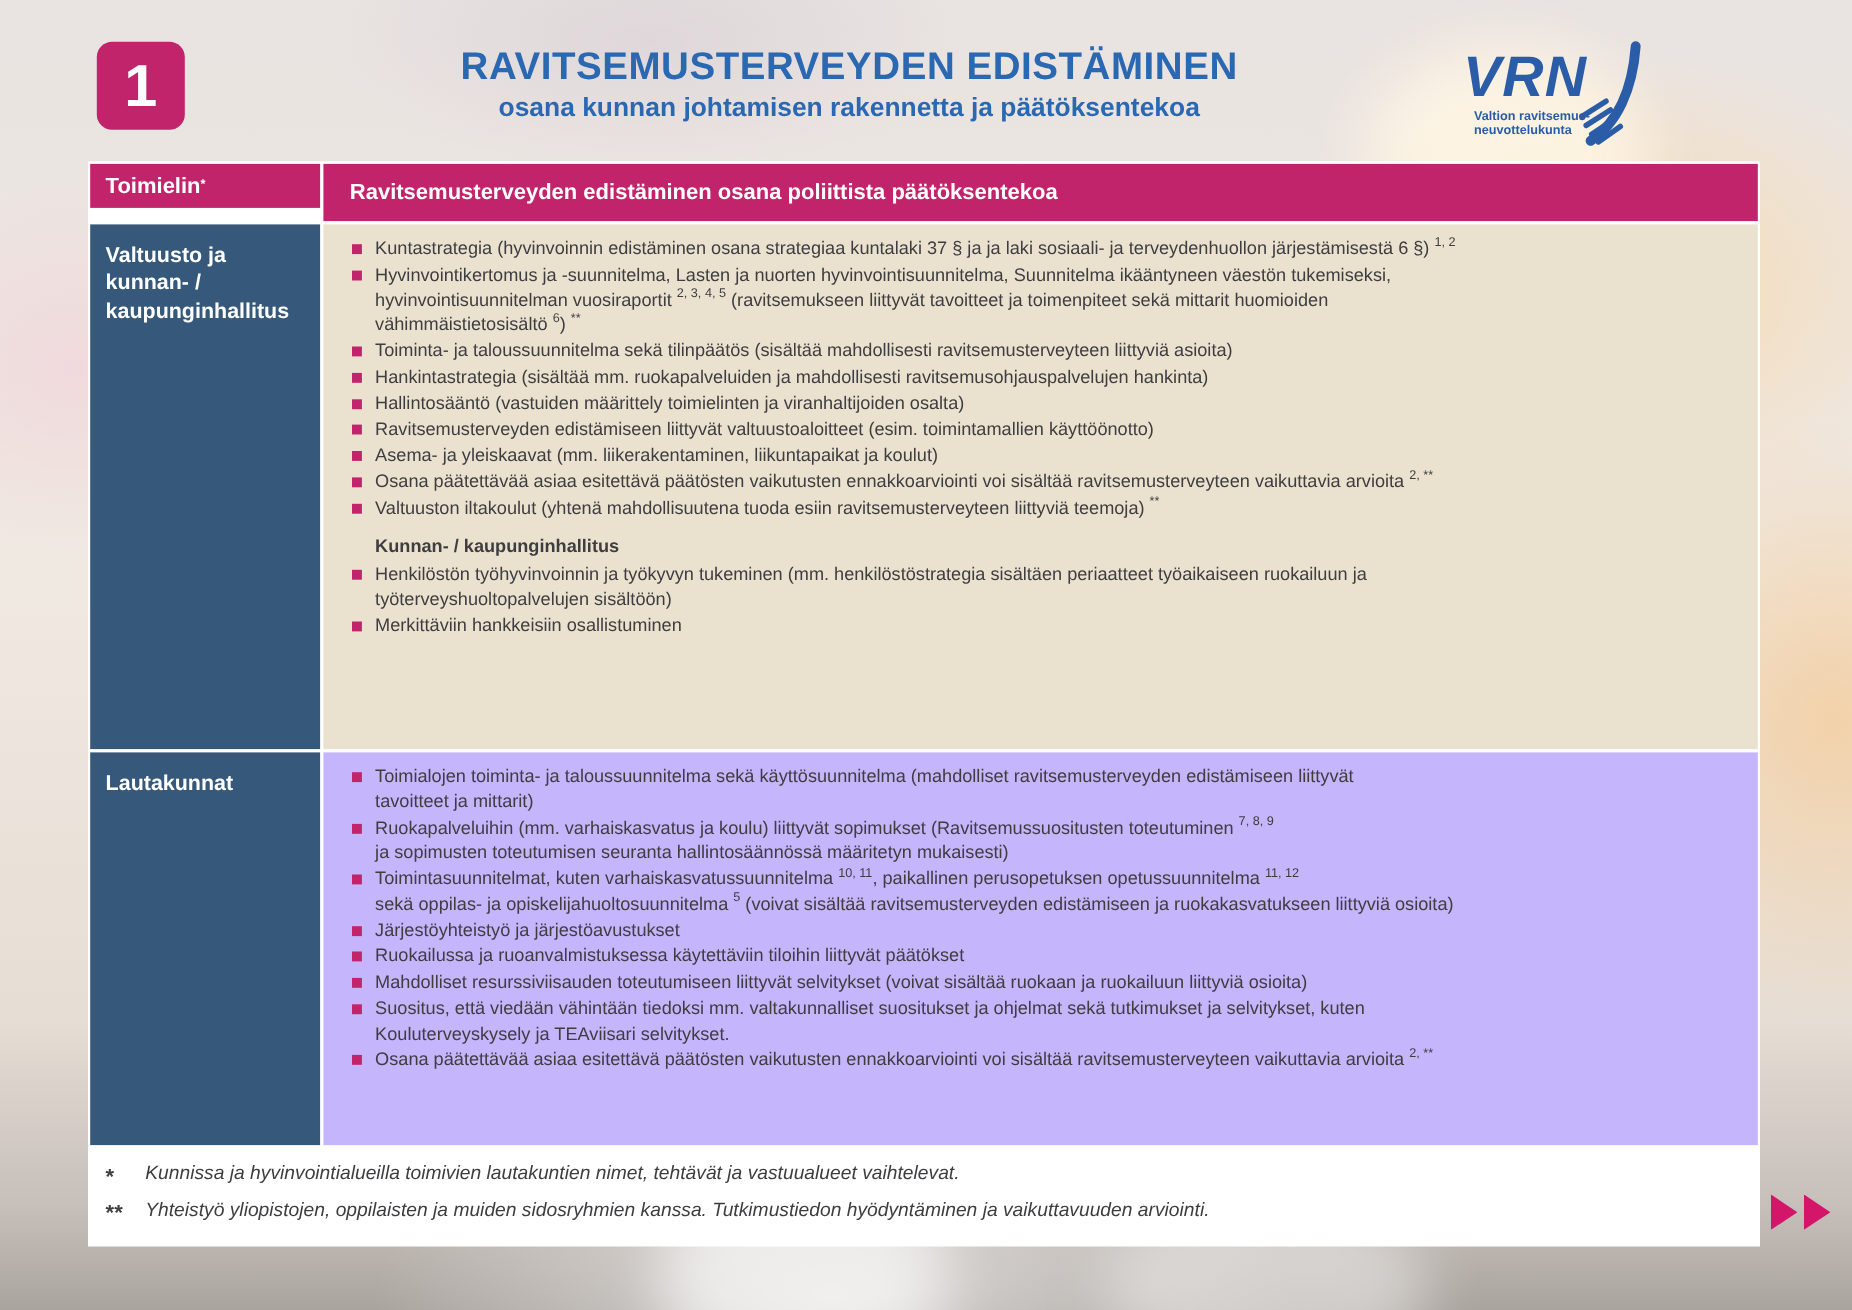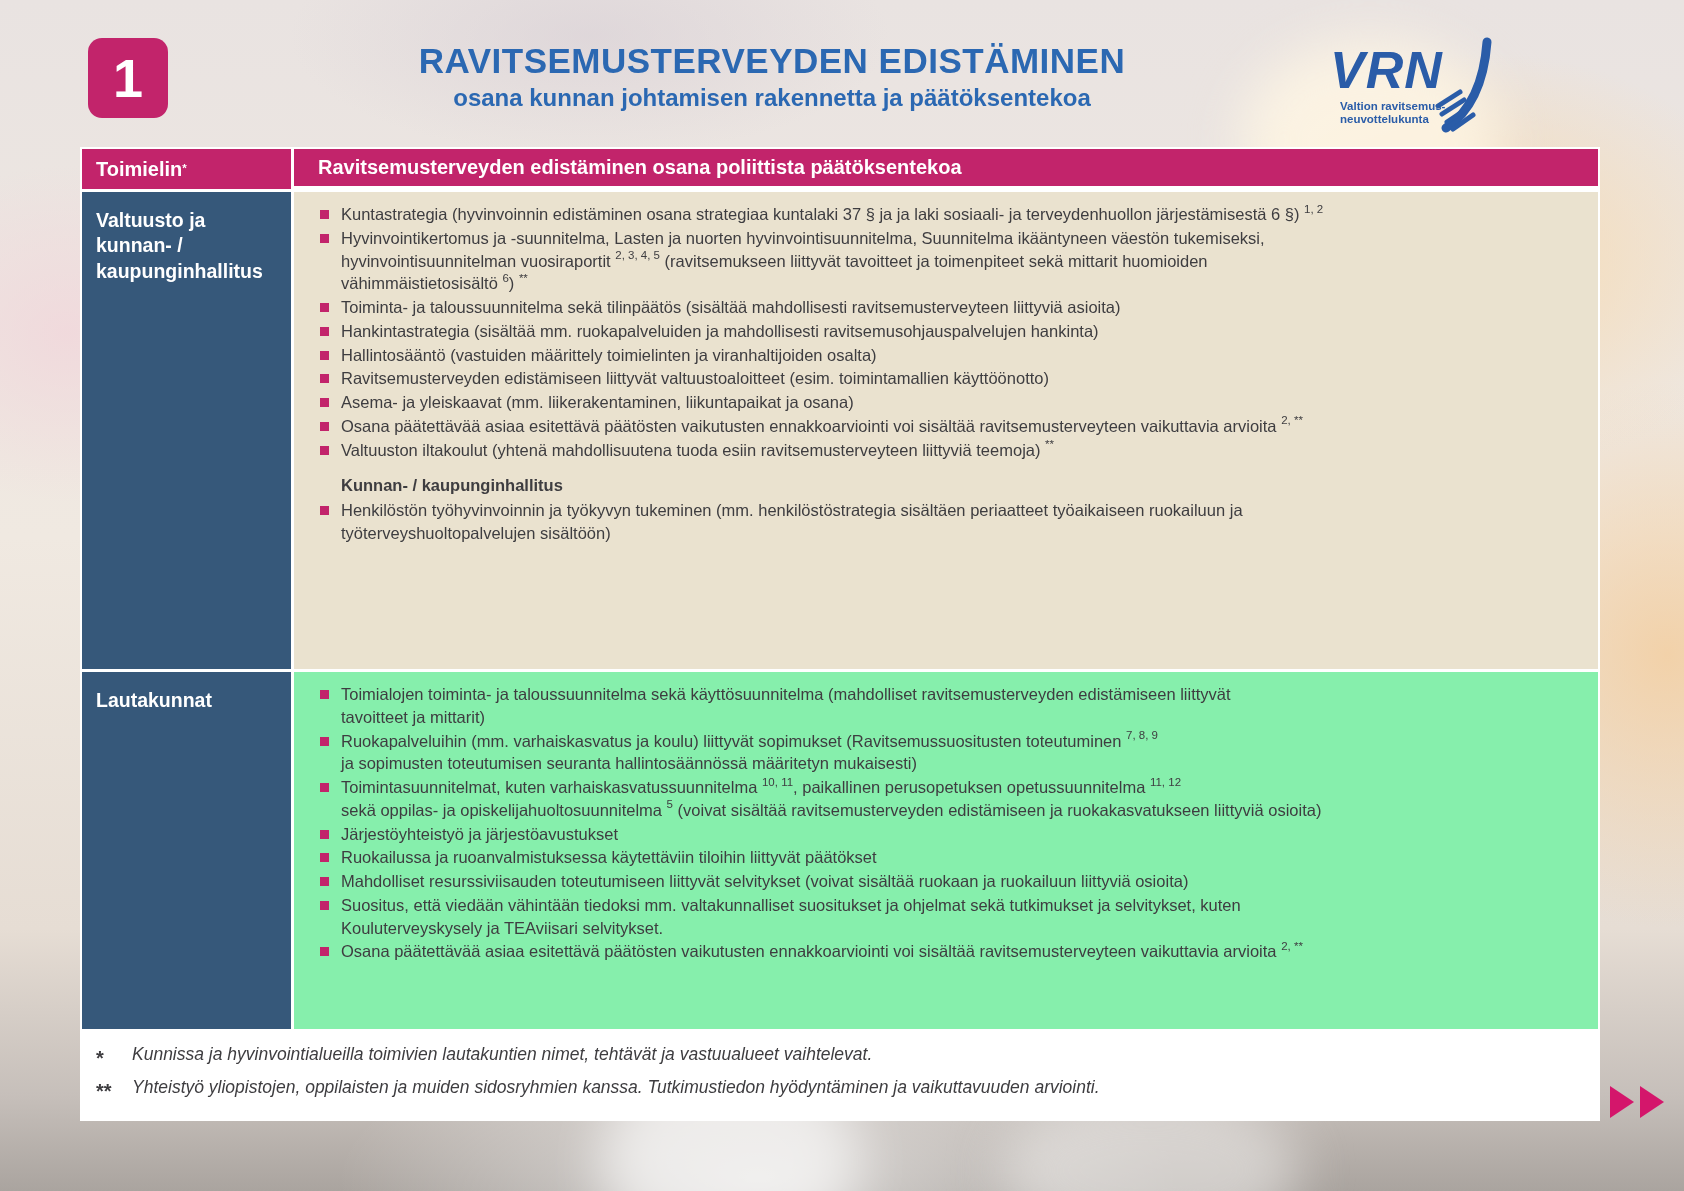--- a/index.html
+++ b/index.html
@@ -31,21 +31,21 @@
   .logo{position:absolute;left:1322px;top:38px;width:170px;height:100px;}
   .logo-acronym{position:absolute;left:8px;top:2px;font-size:52px;font-weight:bold;font-style:italic;letter-spacing:1px;}
   .logo-caption{position:absolute;left:18px;top:62px;font-size:11.5px;font-weight:bold;line-height:1.15;}
   .logo-fork{position:absolute;left:108px;top:-4px;}
 
   
   .sheet{position:absolute;left:80px;top:147px;width:1520px;background:#fff;padding:0;}
   .tgrid{display:grid;grid-template-columns:209px 1fr;gap:3px;background:#fff;border:2px solid #fff;}
   .th{color:#fff;font-weight:bold;font-size:20px;display:flex;align-items:center;}
   .th1{padding-left:14px;height:40px;}
-  .th2{padding-left:24px;height:37px;}
+  .th2{padding-left:24px;height:52px;}
   .cell-label{color:#fff;font-weight:bold;font-size:19.5px;line-height:1.3;padding:16px 12px 0 14px;white-space:pre-line;}
   .cell-body{padding:10px 26px 12px 26px;}
   .item{display:flex;gap:12px;margin:1px 0;font-size:16.5px;line-height:1.38;justify-content:flex-end;}
   .item .sq{flex:0 0 9px;width:9px;height:9px;margin-top:7px;}
   .item .txt{flex:1;}
   .subhead{font-weight:bold;font-size:16.5px;margin:15px 0 4px 21px;}
   sup{font-size:11.5px;position:relative;top:-1px;vertical-align:super;line-height:0;}
   .tfoot{background:#fff;padding:10px 18px 14px 16px;}
   .fnote{display:flex;font-size:17.5px;line-height:1.55;}
   .fnote .mk{flex:0 0 36px;font-weight:bold;font-size:20px;font-style:normal;padding-top:2px;}
@@ -112,38 +112,42 @@
         <div class="item">
           <div class="sq" style="background: rgb(194, 36, 107);"></div>
           <div class="txt">Hallintosääntö (vastuiden määrittely toimielinten ja viranhaltijoiden osalta)</div>
         </div>
         <div class="item">
           <div class="sq" style="background: rgb(194, 36, 107);"></div>
           <div class="txt">Ravitsemusterveyden edistämiseen liittyvät valtuustoaloitteet (esim. toimintamallien käyttöönotto)</div>
         </div>
         <div class="item">
           <div class="sq" style="background: rgb(194, 36, 107);"></div>
-          <div class="txt">Asema- ja yleiskaavat (mm. liikerakentaminen, liikuntapaikat ja osana)</div>
+          <div class="txt">Asema- ja yleiskaavat (mm. liikerakentaminen, liikuntapaikat ja koulut)</div>
         </div>
         <div class="item">
           <div class="sq" style="background: rgb(194, 36, 107);"></div>
           <div class="txt">Osana päätettävää asiaa esitettävä päätösten vaikutusten ennakkoarviointi voi sisältää ravitsemusterveyteen vaikuttavia arvioita <sup>2, **</sup></div>
         </div>
         <div class="item">
           <div class="sq" style="background: rgb(194, 36, 107);"></div>
           <div class="txt">Valtuuston iltakoulut (yhtenä mahdollisuutena tuoda esiin ravitsemusterveyteen liittyviä teemoja) <sup>**</sup></div>
         </div>
         <div class="subhead">Kunnan- / kaupunginhallitus</div>
         <div class="item">
           <div class="sq" style="background: rgb(194, 36, 107);"></div>
           <div class="txt">Henkilöstön työhyvinvoinnin ja työkyvyn tukeminen (mm. henkilöstöstrategia sisältäen periaatteet työaikaiseen ruokailuun ja<br>työterveyshuoltopalvelujen sisältöön)</div>
         </div>
+        <div class="item">
+          <div class="sq" style="background: rgb(194, 36, 107);"></div>
+          <div class="txt">Merkittäviin hankkeisiin osallistuminen</div>
+        </div>
       </div>
       <div class="cell-label" style="background: rgb(54, 88, 122);">Lautakunnat</div>
-      <div class="cell-body" style="background: #86efac; min-height: 335px;">
+      <div class="cell-body" style="background: #c4b5fd; min-height: 335px;">
         <div class="item">
           <div class="sq" style="background: rgb(194, 36, 107);"></div>
           <div class="txt">Toimialojen toiminta- ja taloussuunnitelma sekä käyttösuunnitelma (mahdolliset ravitsemusterveyden edistämiseen liittyvät<br>tavoitteet ja mittarit)</div>
         </div>
         <div class="item">
           <div class="sq" style="background: rgb(194, 36, 107);"></div>
           <div class="txt">Ruokapalveluihin (mm. varhaiskasvatus ja koulu) liittyvät sopimukset (Ravitsemussuositusten toteutuminen <sup>7, 8, 9</sup><br>ja sopimusten toteutumisen seuranta hallintosäännössä määritetyn mukaisesti)</div>
         </div>
         <div class="item">
           <div class="sq" style="background: rgb(194, 36, 107);"></div>

